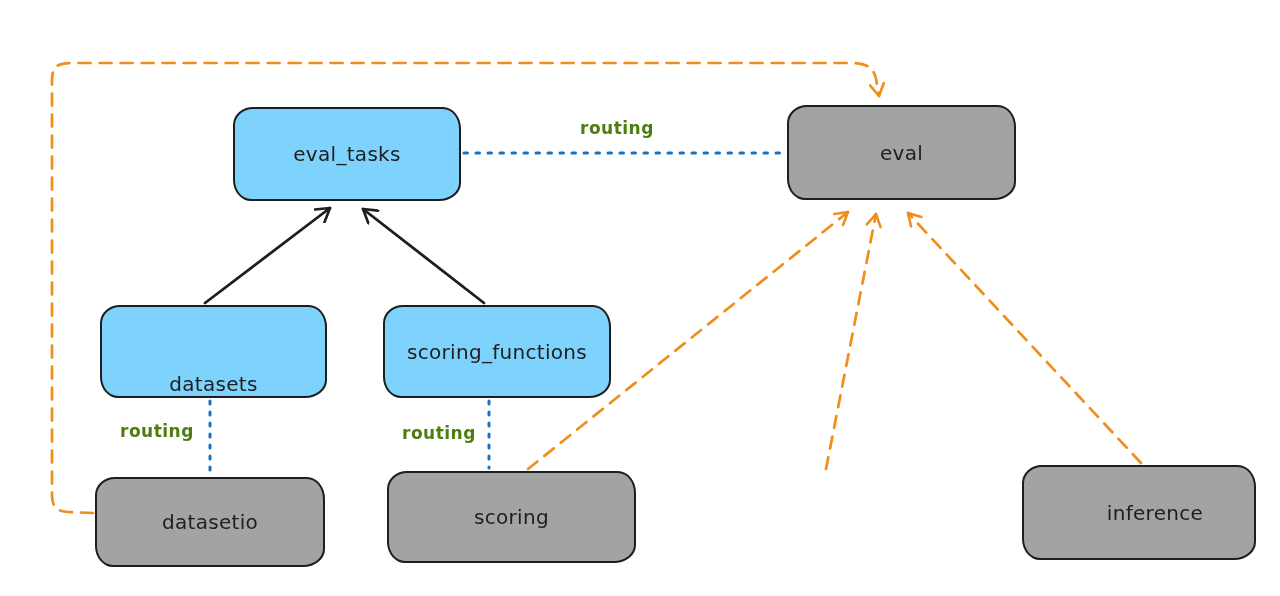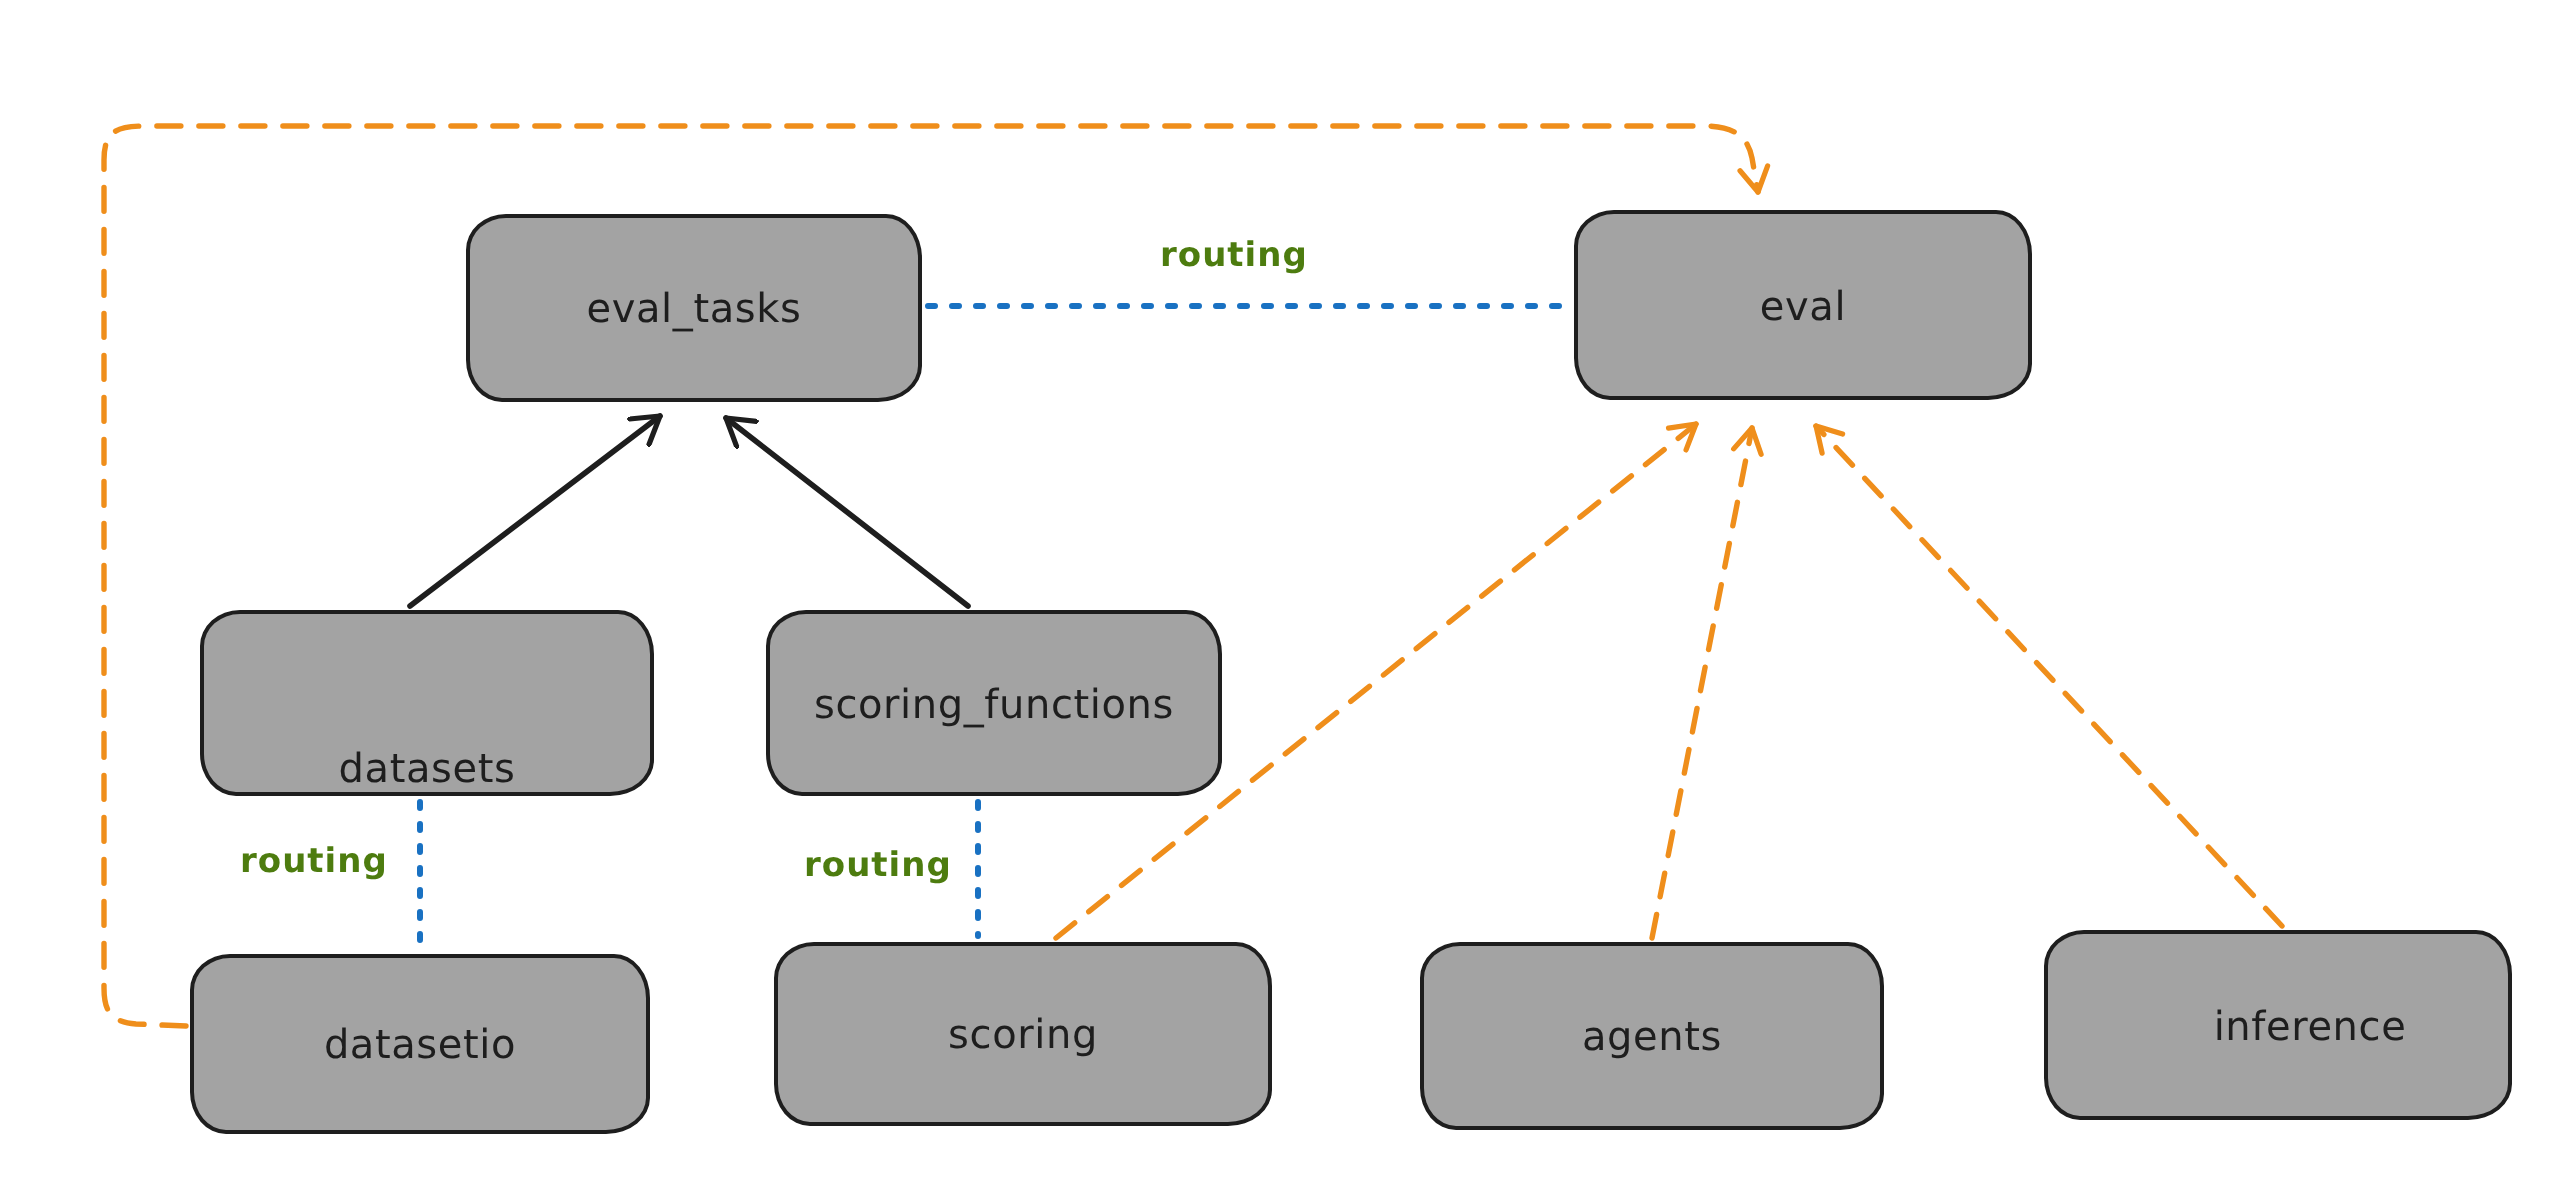--- a/index.html
+++ b/index.html
@@ -15,21 +15,21 @@
     position:absolute;
     display:flex;align-items:center;justify-content:center;
     border:2.5px solid #1e1e1e;
     color:#1e1e1e;
     font-size:20px;
     letter-spacing:0.3px;
     box-sizing:border-box;
     border-radius:20px 18px 22px 18px / 18px 22px 18px 21px;
     background:#fff;
   }
-  .node.blue{background:#a3a3a3;}
+  .node.blue{background:#7dd3fc;}
   .node.green{background:#a3a3a3;}
   .n-eval-tasks{left:233px;top:107px;width:228px;height:94px;}
   .n-eval{left:787px;top:105px;width:229px;height:95px;}
   .n-datasets{left:100px;top:305px;width:227px;height:93px;align-items:flex-end;}
   .n-scoring-functions{left:383px;top:305px;width:228px;height:93px;align-items:center;}
   .n-datasetio{left:95px;top:477px;width:230px;height:90px;}
   .n-scoring{left:387px;top:471px;width:249px;height:92px;}
   .n-agents{left:710px;top:471px;width:232px;height:94px;}
   .n-inference{left:1022px;top:465px;width:234px;height:95px;padding-left:32px;}
   .edge-label{
@@ -82,23 +82,20 @@
   </div>
   <div class="node blue n-scoring-functions">
     <span>scoring_functions</span>
   </div>
   <div class="node green n-datasetio">
     <span>datasetio</span>
   </div>
   <div class="node green n-scoring">
     <span>scoring</span>
   </div>
-  <div class="node green n-agents">
-    <span>agents</span>
-  </div>
   <div class="node green n-inference">
     <span>inference</span>
   </div>
 
   <div class="edge-label l-routing-top">routing</div>
   <div class="edge-label l-routing-left">routing</div>
   <div class="edge-label l-routing-mid">routing</div>
 
 </div>
 

